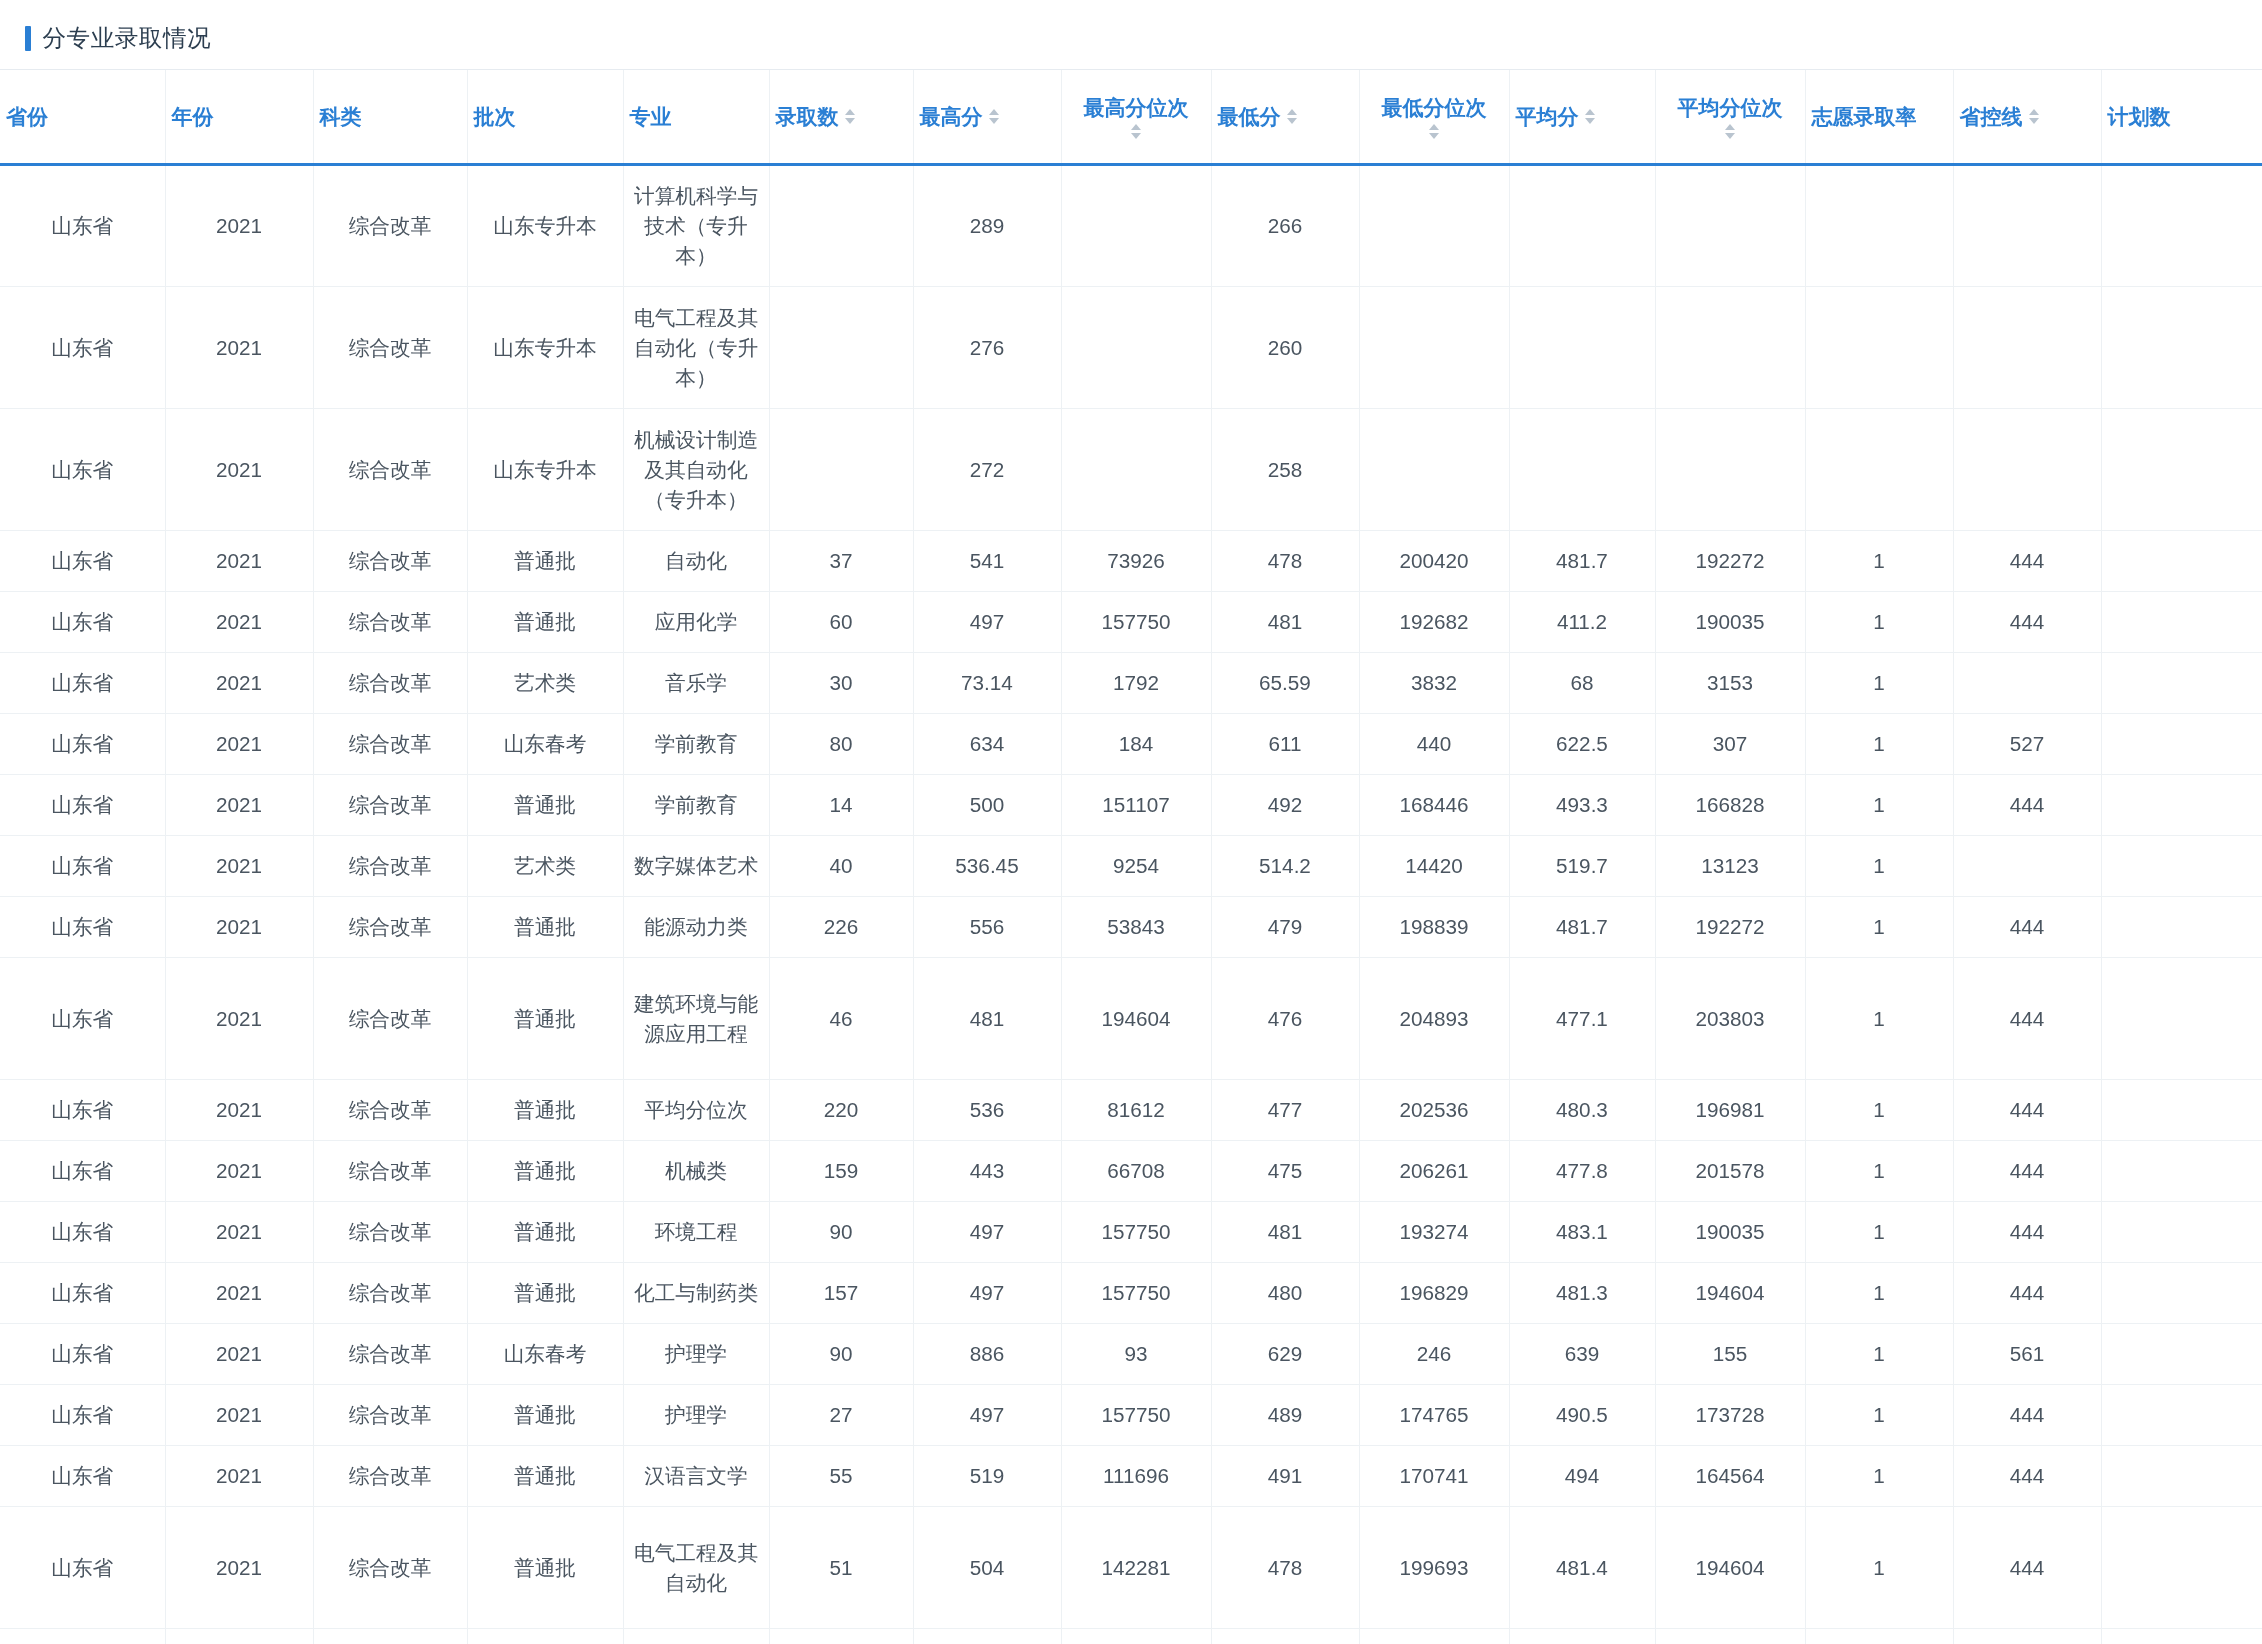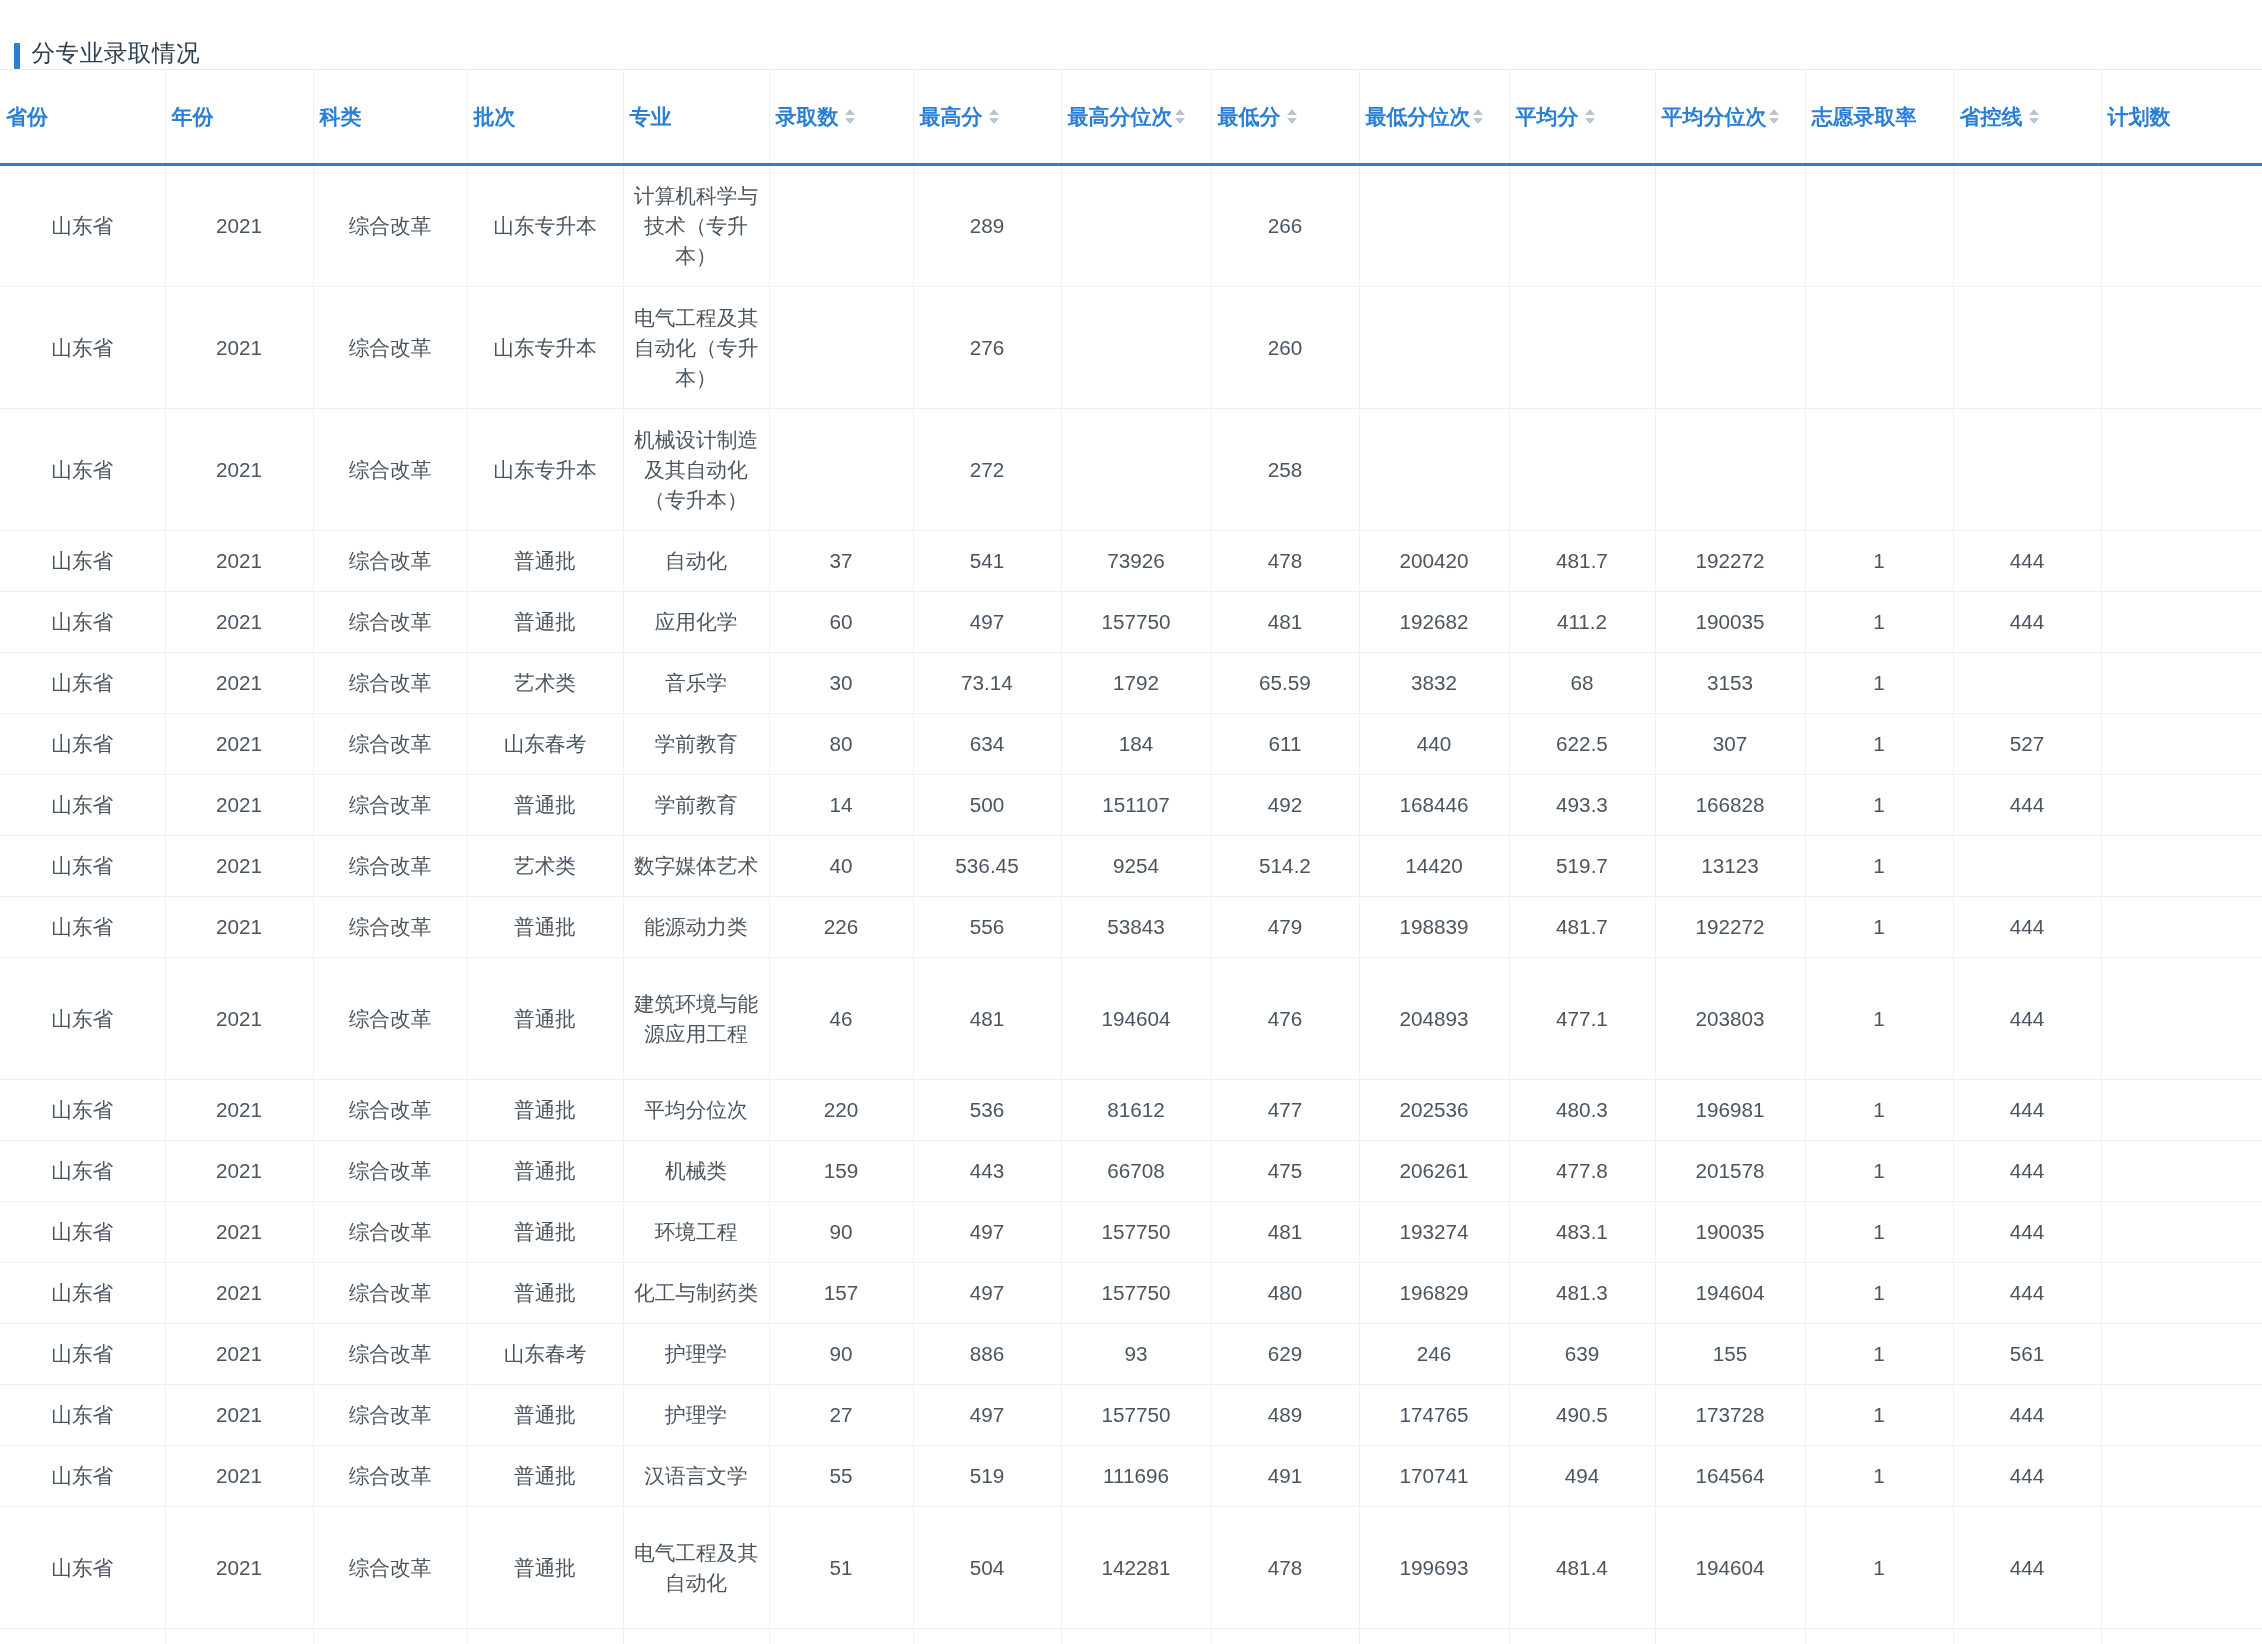--- a/index.html
+++ b/index.html
@@ -16,24 +16,25 @@
   }
 
   .page {
     width: 2263px;
     padding: 0;
   }
 
   
   .section-title {
     display: flex;
-    align-items: flex-end;
+    align-items: center;
     height: 61px;
     padding-left: 13.8px;
     margin-top: 7.9px;
+    margin-left: 11px;
   }
   .title-bar {
     width: 5.9px;
     height: 25.6px;
     background: #2a7fd4;
     border-radius: 1px;
     margin-right: 11.8px;
   }
   .title-text {
     font-size: 23.6px;
@@ -71,21 +72,21 @@
     white-space: nowrap;
   }
   table.data th .th-inner {
     display: flex;
     align-items: center;
     justify-content: flex-start;
     gap: 6.9px;
     line-height: 1.25;
   }
   table.data th .th-inner.stacked {
-    flex-direction: row;
+    flex-direction: column;
     gap: 3px;
   }
   .sorter {
     display: inline-flex;
     flex-direction: column;
     justify-content: center;
     gap: 3px;
     line-height: 0;
   }
   .sorter i {

